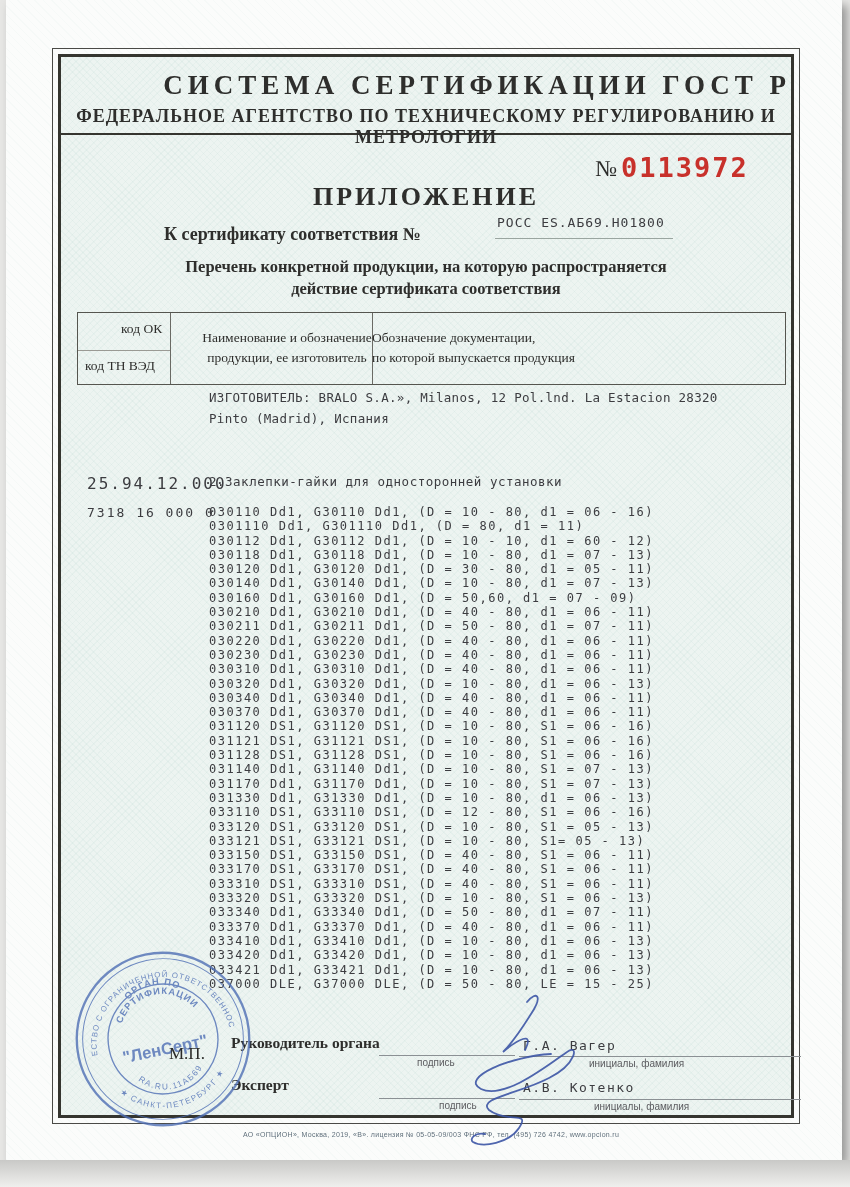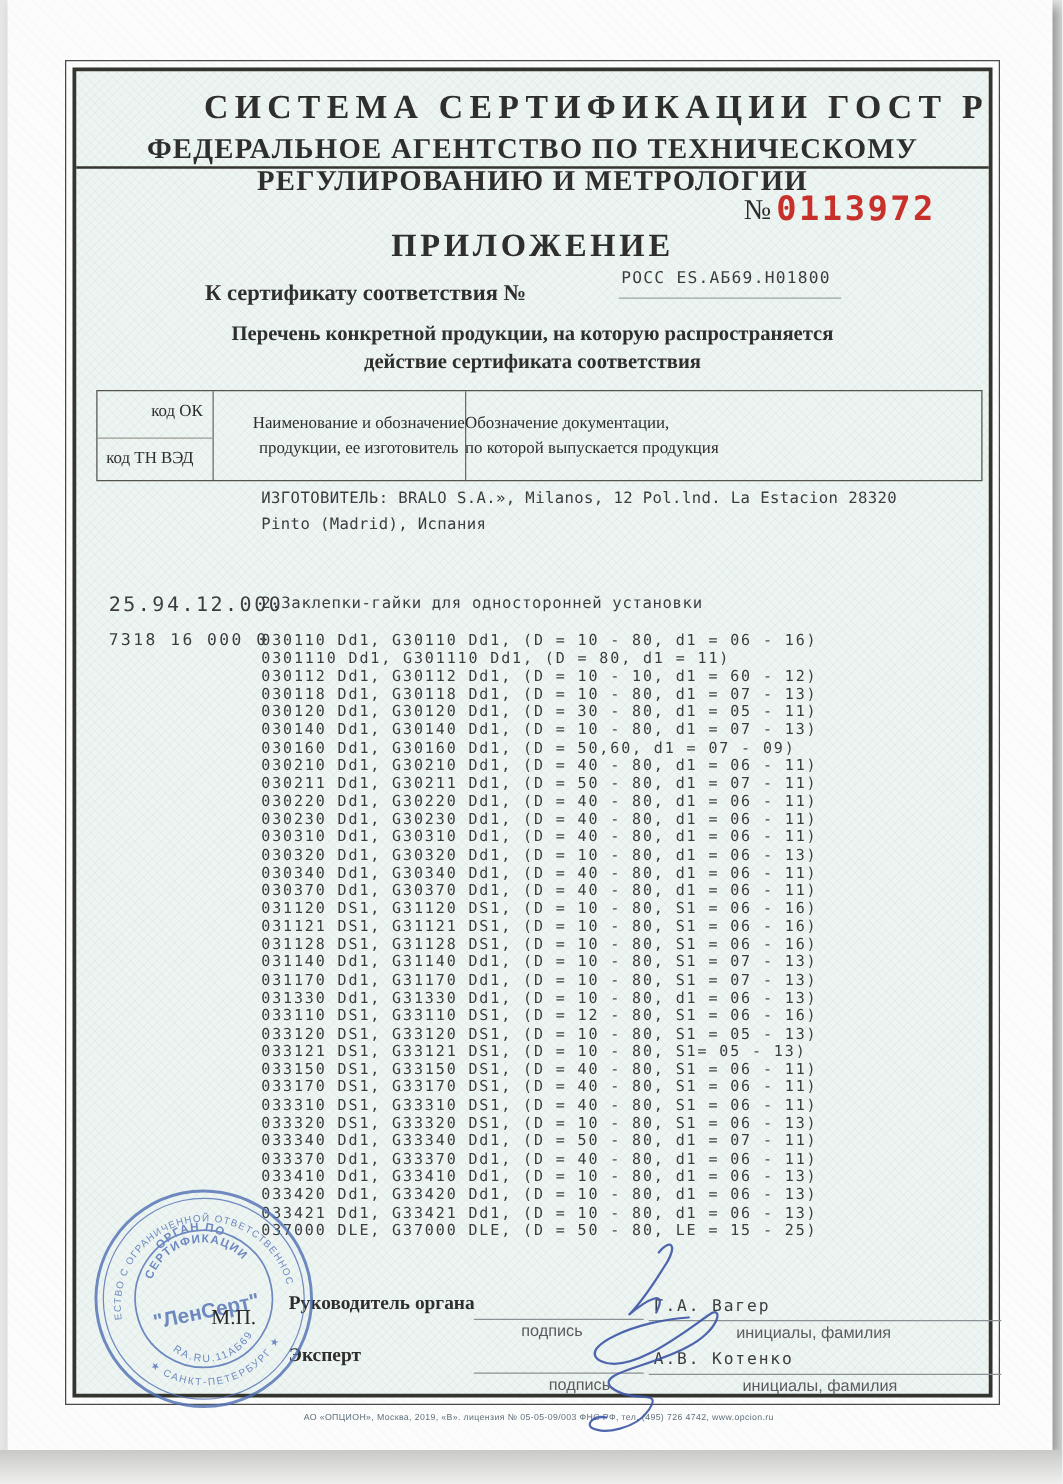--- a/index.html
+++ b/index.html
@@ -8,21 +8,21 @@
   .paper{position:absolute;left:6px;top:0;width:836px;height:1160px;background:#fbfcfb;
          box-shadow:5px 5px 9px rgba(70,70,70,.5);
          background-image:repeating-linear-gradient(45deg,rgba(150,195,185,.05) 0 1px,transparent 1px 6px);}
   .frame-outer{position:absolute;left:46px;top:48px;width:746px;height:1074px;border:1.5px solid #4a4a46;}
   .frame-inner{position:absolute;left:5px;top:5px;right:5px;bottom:5px;border:3px solid #35352f;
          background-color:#edf4f1;
          background-image:repeating-linear-gradient(45deg,rgba(140,190,180,.08) 0 1px,transparent 1px 5px),
                           repeating-linear-gradient(-45deg,rgba(140,190,180,.08) 0 1px,transparent 1px 5px);}
   .hdr{position:absolute;left:0;top:0;width:100%;height:76px;border-bottom:2.5px solid #35352f;text-align:center;}
   .hdr-l1{margin-top:13px;font-size:27px;font-weight:bold;letter-spacing:5px;color:#2e2e2c;text-align:right;}
-  .hdr-l2{margin-top:5px;font-size:23px;font-weight:bold;letter-spacing:1px;color:#2e2e2c;}
+  .hdr-l2{margin-top:5px;font-size:18px;font-weight:bold;letter-spacing:1px;color:#2e2e2c;}
   .serial{position:absolute;left:534px;top:95px;white-space:nowrap;}
   .serial .no{font-size:23px;color:#2b2b29;}
   .serial .digits{font-family:"DejaVu Sans Mono",monospace;font-size:27px;font-weight:bold;
          color:#c8312b;letter-spacing:2px;vertical-align:-1px;}
   .doc-title{position:absolute;left:0;top:125px;width:100%;text-align:center;font-size:26px;
          font-weight:bold;letter-spacing:3px;color:#2e2e2c;}
   .cert-label{position:absolute;left:103px;top:167px;font-size:18px;font-weight:600;color:#2e2e2c;}
   .cert-num{position:absolute;left:436px;top:158px;font-family:"DejaVu Sans Mono",monospace;
          font-size:13px;letter-spacing:1px;color:#3a3a3e;}
   .cert-underline{position:absolute;left:434px;top:181px;width:178px;border-top:1.2px solid #9aa5a0;}
@@ -43,21 +43,21 @@
   .code2{position:absolute;left:26px;top:448px;font-size:13px;letter-spacing:2px;}
   .plist{position:absolute;left:148px;top:448px;font-size:12px;letter-spacing:1.5px;}
   .plist .list-line{height:14.3px;line-height:14.3px;white-space:nowrap;}
   .sig-label1{position:absolute;left:170px;top:977px;font-size:15.5px;font-weight:bold;color:#2e2e2c;}
   .sig-label2{position:absolute;left:170px;top:1019px;font-size:15.5px;font-weight:bold;color:#2e2e2c;}
   .sline{position:absolute;border-top:1px solid #8b9094;}
   .sl1{left:318px;top:998px;width:136px;}
   .nl1{left:458px;top:999px;width:282px;}
   .sl2{left:318px;top:1041px;width:136px;}
   .nl2{left:458px;top:1042px;width:282px;}
-  .caption{position:absolute;font-size:13px;color:#5b5b5f;font-family:"Liberation Sans",sans-serif;}
+  .caption{position:absolute;font-size:10px;color:#5b5b5f;font-family:"Liberation Sans",sans-serif;}
   .cap-s1{left:356px;top:1000px;}  .cap-n1{left:528px;top:1001px;}
   .cap-s2{left:378px;top:1043px;}  .cap-n2{left:533px;top:1044px;}
   .sname{position:absolute;font-family:"DejaVu Sans Mono",monospace;font-size:13px;letter-spacing:1.5px;color:#3c3c40;}
   .sn1{left:462px;top:981px;}  .sn2{left:462px;top:1023px;}
   .mp{position:absolute;left:108px;top:987px;font-size:17px;color:#2b2b29;z-index:4;}
   .stampwrap{position:absolute;left:4px;top:884px;width:196px;height:196px;z-index:3;opacity:.8;}
   .autograph{position:absolute;left:362px;top:935px;width:185px;height:175px;z-index:3;}
   .imprint{position:absolute;left:0;top:1131px;width:850px;text-align:center;
          font-family:"Liberation Sans",sans-serif;font-size:7px;color:#60707c;letter-spacing:.3px;}
   .bottom-shade{position:absolute;left:0;top:1160px;width:850px;height:27px;

